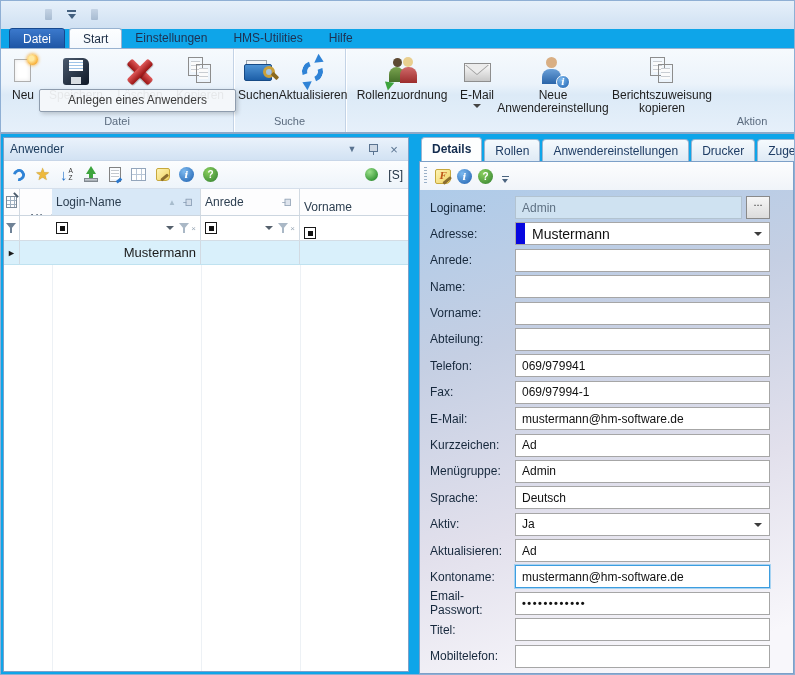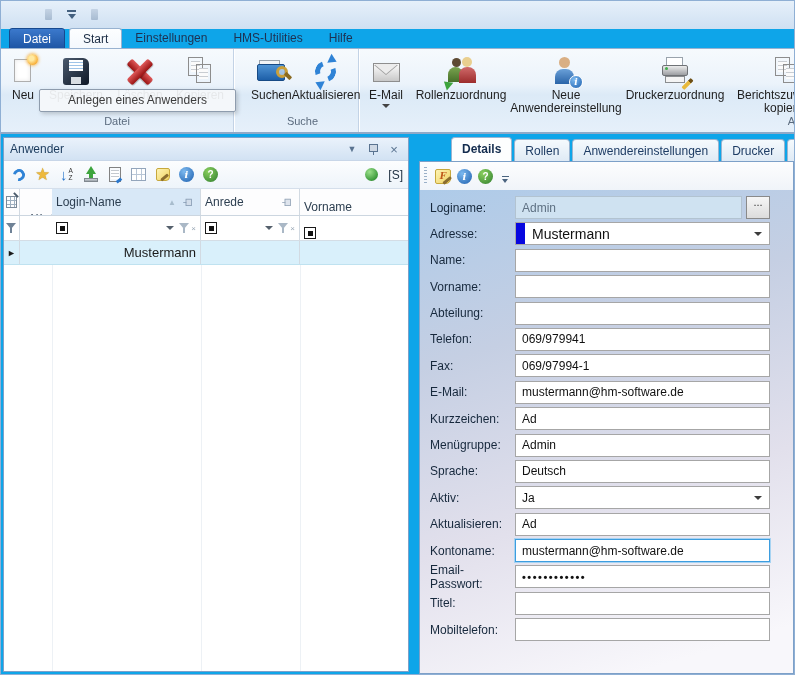--- a/index.html
+++ b/index.html
@@ -144,21 +144,21 @@
   .fbox::before { content:""; position:absolute; left:2.5px; top:2.5px; width:5px; height:5px; background:#111; }
   .fdrop { width:0; height:0; border-left:4px solid transparent; border-right:4px solid transparent; border-top:4px solid #55606c; margin-left:auto; }
   .row-arrow { color:#1a1a1a; font-size:9px; }
   .row-ic { width:17px; height:16px; border:1px solid #b8bec4; background:#e9ecef;
     background-image:repeating-linear-gradient(90deg, rgba(0,0,0,0) 0 4px, #c3cad1 4px 5px), repeating-linear-gradient(rgba(0,0,0,0) 0 4px, #c3cad1 4px 5px); }
   .g-empty { flex:1; background:#fff;
     background-image:linear-gradient(#edf1f5,#edf1f5),linear-gradient(#edf1f5,#edf1f5),linear-gradient(#edf1f5,#edf1f5);
     background-size:1px 100%,1px 100%,1px 100%; background-position:48px 0,197px 0,296px 0; background-repeat:no-repeat; }
 
   
-  .rpanel { position:absolute; left:418px; top:0; right:0; bottom:0;padding-left:30px; }
+  .rpanel { position:absolute; left:418px; top:0; right:0; bottom:0; }
   .r-tabbar { height:24px; display:flex; align-items:flex-end; padding-left:2px; overflow:hidden; }
   .rtab { height:22px; padding:4px 10px 3px; font-size:12px; color:#1e3c64; background:linear-gradient(#f5fafd,#dfeaf5);
     border:1px solid #9ab4d0; border-bottom:none; border-radius:4px 4px 0 0; margin-right:2px; white-space:nowrap; }
   .rtab.active { background:#fdfefe; font-weight:bold; color:#132c4e; height:24px; z-index:2; }
   .r-body { position:absolute; left:0; top:24px; right:0; bottom:0; background:#fff; border:1px solid #7da0c8; display:flex; flex-direction:column; }
   .r-toolbar { height:28px; background:linear-gradient(#fdfdfe,#f0f4f9); display:flex; align-items:center; padding:0 4px; gap:6px; }
   .grip { width:3px; height:18px; background:repeating-linear-gradient(#9ab0c8 0 1px, rgba(0,0,0,0) 1px 3px); margin-right:2px; }
   .note-f { position:relative; width:16px; height:15px; background:linear-gradient(135deg,#fdf3b4,#f0d463); border:1px solid #c7a83c; border-radius:2px 2px 5px 2px;
     color:#c05a1a; font:italic bold 9px "DejaVu Serif",serif; text-align:center; line-height:13px; }
   .note-f::after { content:""; position:absolute; right:-2px; bottom:1px; width:10px; height:2.5px; background:#8a6d2f; transform:rotate(-40deg); border-radius:1px; }
@@ -230,21 +230,21 @@
           <span class="bic">
               <span class="sheet s1"></span>
               <span class="sheet s2"></span>
             </span>
           <span class="rbtn-label">Kopieren</span>
         </div>
       </div>
       <div class="rgroup-label">Datei</div>
     </div>
 
-    <div class="rgroup" style="width:112px;margin-left:13px;">
+    <div class="rgroup" style="width:112px;">
       <div class="rbtn-row">
         <div class="rbtn" style="width:50px;">
           <span class="bic">
               <span class="fold-back"></span>
               <span class="fold-front"></span>
               <span class="mag"></span>
             </span>
           <span class="rbtn-label">Suchen</span>
         </div>
         <div class="rbtn" style="width:86px;">
@@ -254,55 +254,45 @@
               <span class="rtri2"></span>
             </span>
           <span class="rbtn-label">Aktualisieren</span>
         </div>
       </div>
       <div class="rgroup-label">Suche</div>
     </div>
 
     <div class="rgroup" style="flex:1; border-right:none;">
       <div class="rbtn-row">
-        <div class="rbtn" style="width:46px;">
-          <span class="bic">
-              <span class="env"></span>
-              <span class="flap"></span>
-            </span>
-          <span class="rbtn-label">E-Mail</span>
-          <span class="ddown"></span>
-        </div>
         <div class="rbtn" style="width:104px;">
           <span class="bic">
               <span class="head h1"></span>
               <span class="bod b1"></span>
               <span class="head h2"></span>
               <span class="bod b2"></span>
               <span class="garrow"></span>
             </span>
           <span class="rbtn-label">Rollenzuordnung</span>
         </div>
+        <div class="rbtn" style="width:46px;">
+          <span class="bic">
+              <span class="env"></span>
+              <span class="flap"></span>
+            </span>
+          <span class="rbtn-label">E-Mail</span>
+          <span class="ddown"></span>
+        </div>
         <div class="rbtn" style="width:106px;">
           <span class="bic">
               <span class="head h3"></span>
               <span class="bod b3"></span>
               <span class="ibadge">i</span>
             </span>
           <span class="rbtn-label">Neue Anwendereinstellung</span>
-        </div>
-        <div class="rbtn" style="width:112px;">
-          <span class="bic">
-              <span class="pr-paper"></span>
-              <span class="pr-body"></span>
-              <span class="pr-led"></span>
-              <span class="pr-tray"></span>
-              <span class="pr-pen"></span>
-            </span>
-          <span class="rbtn-label">Druckerzuordnung</span>
         </div>
         <div class="rbtn" style="width:112px;">
           <span class="bic">
               <span class="sheet s1"></span>
               <span class="sheet s2"></span>
             </span>
           <span class="rbtn-label">Berichtszuweisung kopieren</span>
         </div>
       </div>
       <div class="rgroup-label" style="position:absolute; right:12px; bottom:0; width:60px;">Aktion</div>
@@ -447,20 +437,24 @@
           <div class="frow">
             <span class="flabel">Loginame:</span>
             <span class="ffield readonly">Admin</span>
             <span class="ellipsis-btn">...</span>
           </div>
           <div class="frow">
             <span class="flabel">Adresse:</span>
             <span class="ffield combo marked">Mustermann</span>
           </div>
           <div class="frow">
+            <span class="flabel">Anrede:</span>
+            <span class="ffield"></span>
+          </div>
+          <div class="frow">
             <span class="flabel">Name:</span>
             <span class="ffield"></span>
           </div>
           <div class="frow">
             <span class="flabel">Vorname:</span>
             <span class="ffield"></span>
           </div>
           <div class="frow">
             <span class="flabel">Abteilung:</span>
             <span class="ffield"></span>

